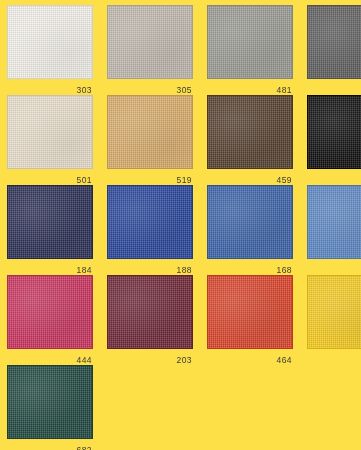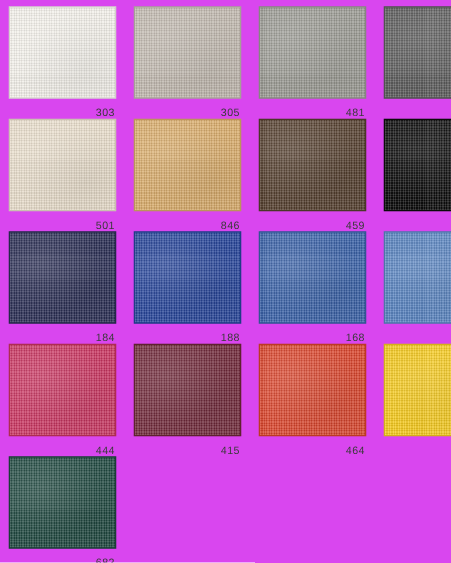--- a/index.html
+++ b/index.html
@@ -10,21 +10,21 @@
   body {
     width: 361px;
     height: 450px;
     font-family: "Liberation Sans", sans-serif;
     overflow: hidden;
   }
   #swatch-chart {
     position: relative;
     width: 361px;
     height: 450px;
-    background: #d946ef;
+    background: #fde047;
   }
   .swatch-grid {
     display: grid;
     grid-template-columns: repeat(4, 86px);
     grid-template-rows: repeat(5, 90px);
     column-gap: 14px;
     row-gap: 0px;
     padding: 5px 0 0 7px;
     box-sizing: border-box;
   }
@@ -107,21 +107,21 @@
       <div class="swatch-cell">
         <div class="swatch-chip" style="background-color: rgb(94, 94, 94);"></div>
         <div class="swatch-label">331</div>
       </div>
       <div class="swatch-cell">
         <div class="swatch-chip" style="background-color: rgb(232, 221, 203);"></div>
         <div class="swatch-label">501</div>
       </div>
       <div class="swatch-cell">
         <div class="swatch-chip" style="background-color: rgb(216, 171, 106);"></div>
-        <div class="swatch-label">846</div>
+        <div class="swatch-label">519</div>
       </div>
       <div class="swatch-cell">
         <div class="swatch-chip" style="background-color: rgb(85, 64, 47);"></div>
         <div class="swatch-label">459</div>
       </div>
       <div class="swatch-cell">
         <div class="swatch-chip" style="background-color: rgb(13, 13, 13);"></div>
         <div class="swatch-label">347</div>
       </div>
       <div class="swatch-cell">
@@ -139,21 +139,21 @@
       <div class="swatch-cell">
         <div class="swatch-chip" style="background-color: rgb(91, 134, 194);"></div>
         <div class="swatch-label">146</div>
       </div>
       <div class="swatch-cell">
         <div class="swatch-chip" style="background-color: rgb(200, 51, 95);"></div>
         <div class="swatch-label">444</div>
       </div>
       <div class="swatch-cell">
         <div class="swatch-chip" style="background-color: rgb(110, 39, 56);"></div>
-        <div class="swatch-label">415</div>
+        <div class="swatch-label">203</div>
       </div>
       <div class="swatch-cell">
         <div class="swatch-chip" style="background-color: rgb(216, 67, 42);"></div>
         <div class="swatch-label">464</div>
       </div>
       <div class="swatch-cell">
         <div class="swatch-chip" style="background-color: rgb(245, 202, 30);"></div>
         <div class="swatch-label">731</div>
       </div>
       <div class="swatch-cell">

